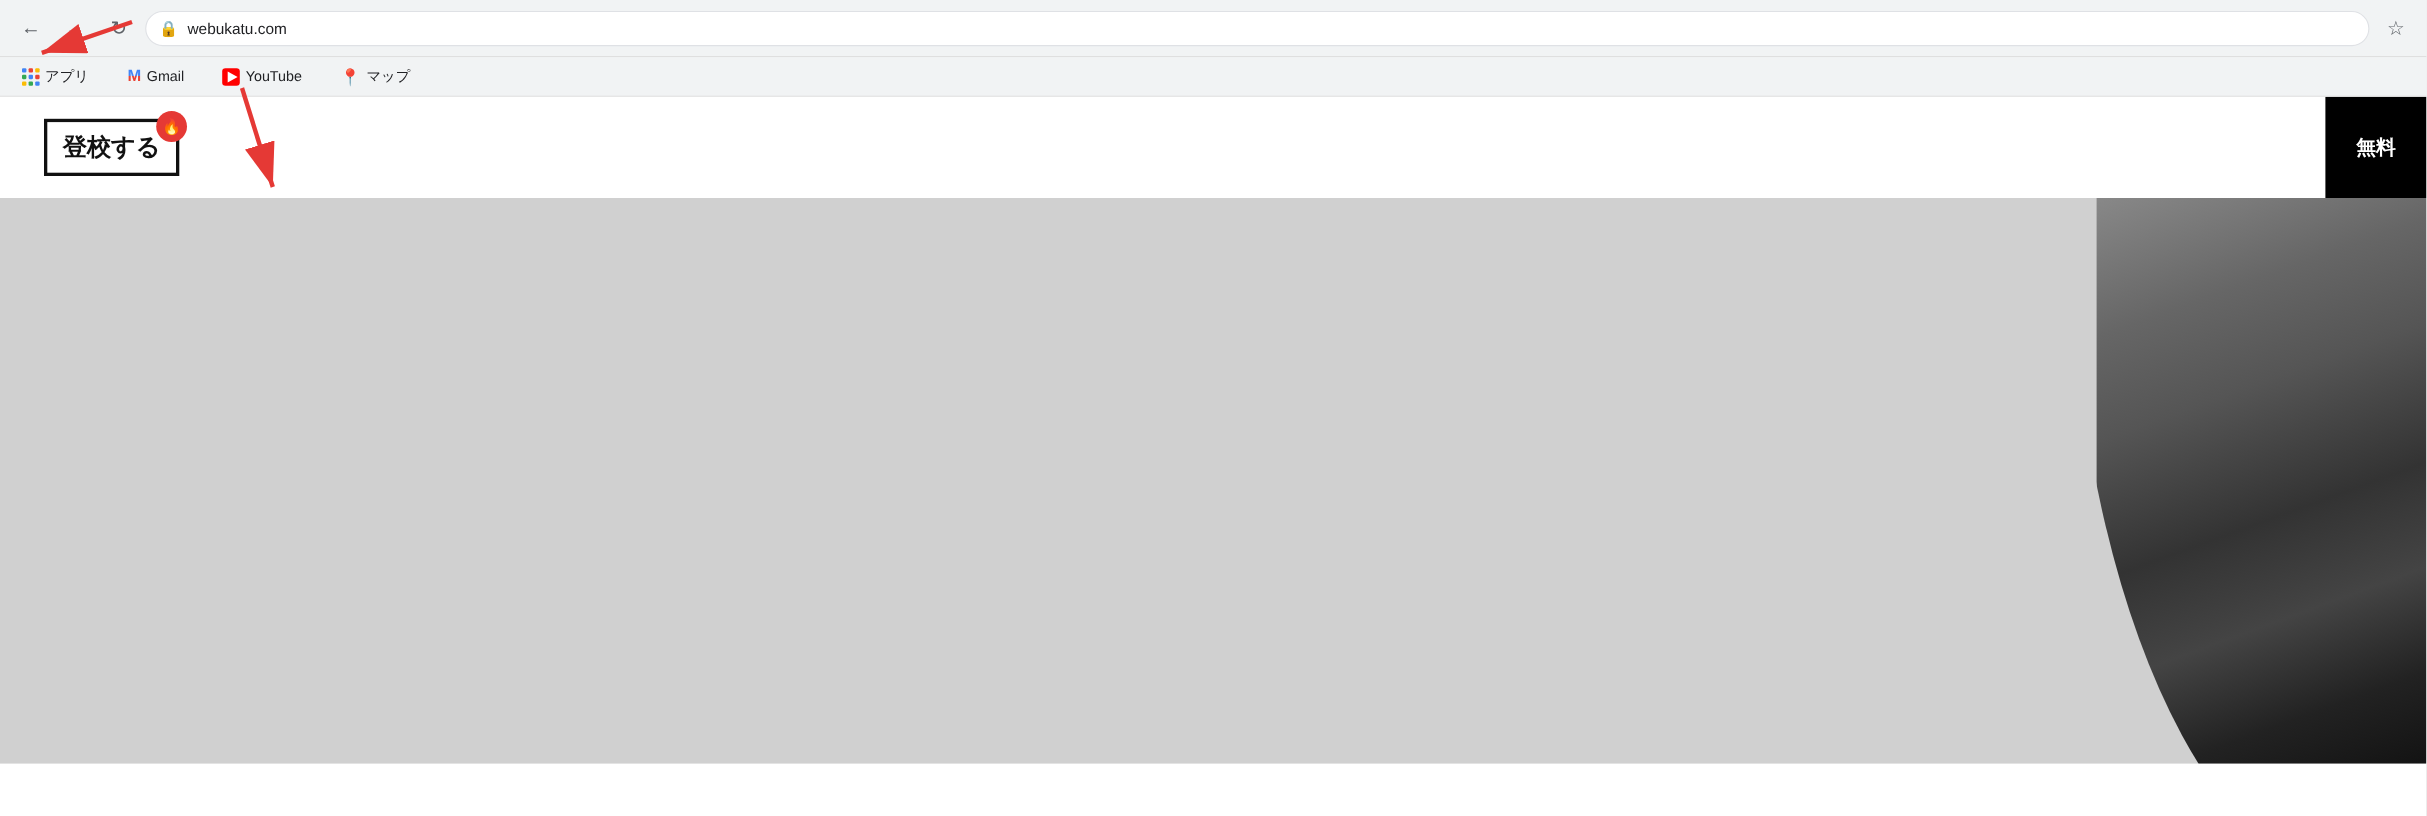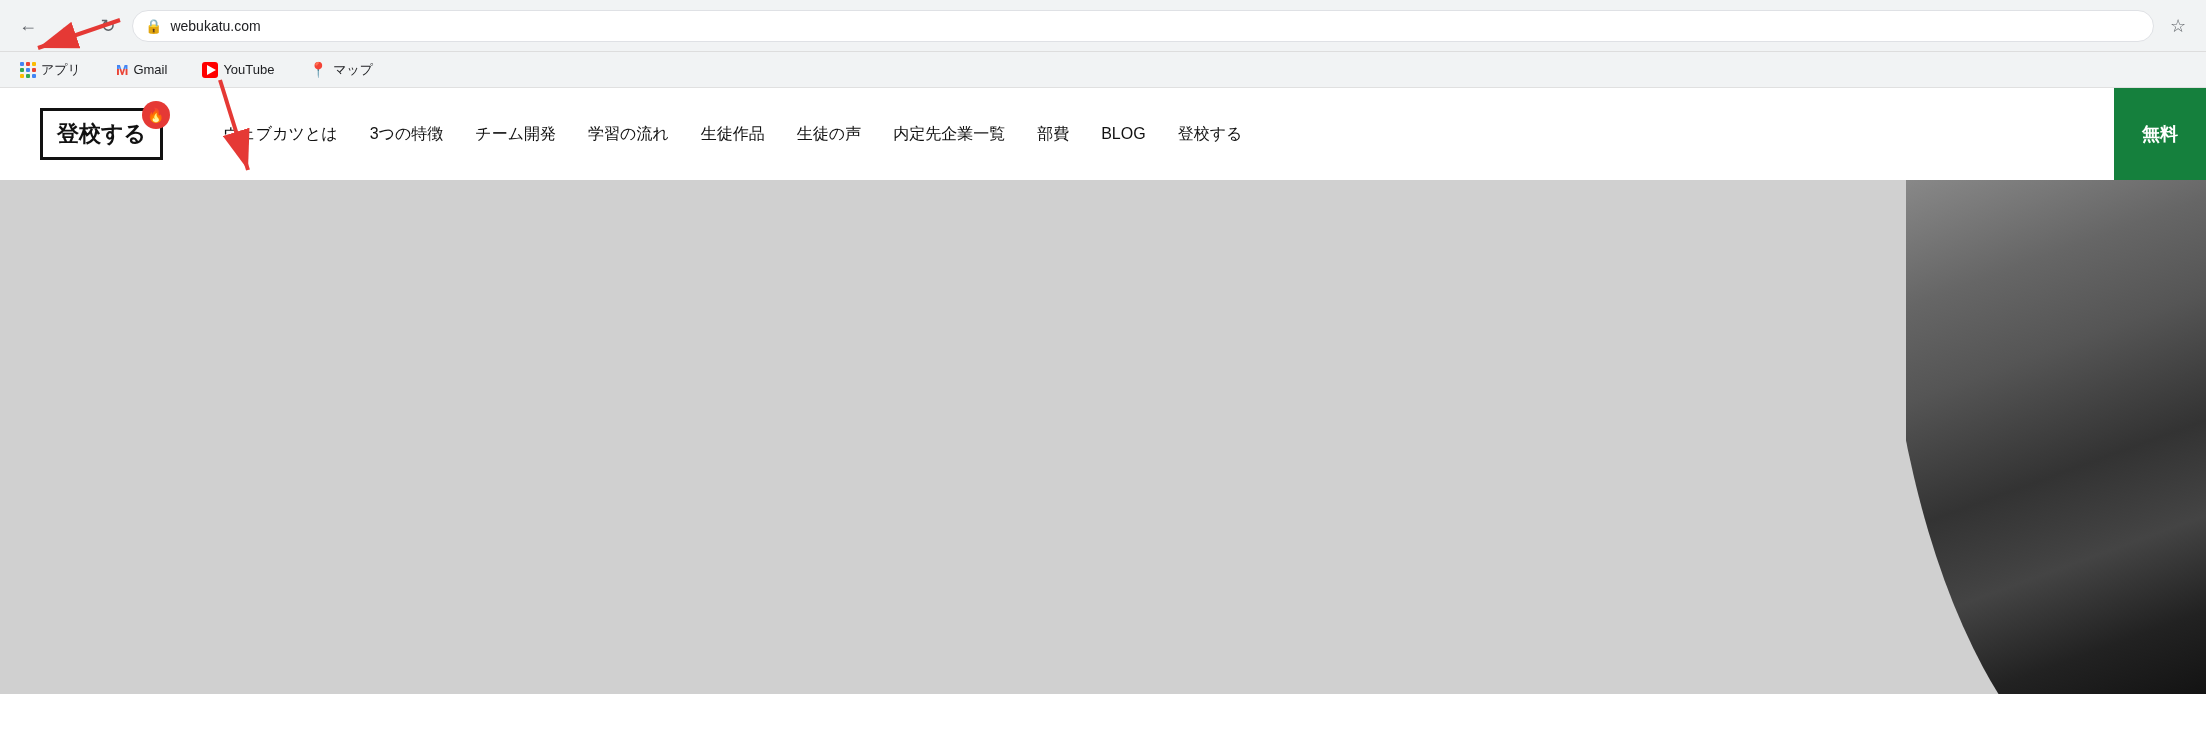--- a/index.html
+++ b/index.html
@@ -32,21 +32,21 @@
     .website-content { width: 100%; height: calc(742px - 136px); background: #e8e8e8; position: relative; overflow: hidden; }
 
     
     .site-header { display: flex; align-items: center; padding: 20px 40px; background: #fff; position: relative; z-index: 10; }
     .site-logo { border: 3px solid #111; padding: 8px 14px; display: flex; align-items: center; gap: 4px; font-size: 22px; font-weight: bold; color: #111; font-family: 'Hiragino Sans', 'Meiryo', sans-serif; position: relative; margin-right: 60px; }
     .logo-badge { position: absolute; top: -10px; right: -10px; width: 28px; height: 28px; background: #e53935; border-radius: 50%; display: flex; align-items: center; justify-content: center; }
 
     .site-nav { display: flex; align-items: center; gap: 32px; flex: 1; }
     .site-nav a { font-size: 16px; color: #111; text-decoration: none; white-space: nowrap; font-family: 'Hiragino Sans', 'Meiryo', 'Yu Gothic', sans-serif; font-weight: 500; }
 
-    .cta-btn { position: absolute; right: 0; top: 0; bottom: 0; background: #15803d; color: #fff; font-size: 18px; padding: 14px 28px; display: flex; align-items: center; font-family: 'Hiragino Sans', 'Meiryo', sans-serif; font-weight: bold; white-space: nowrap; }
+    .cta-btn { position: absolute; right: 0; top: 0; bottom: 0; background: #000000; color: #fff; font-size: 18px; padding: 14px 28px; display: flex; align-items: center; font-family: 'Hiragino Sans', 'Meiryo', sans-serif; font-weight: bold; white-space: nowrap; }
 
     
     .hero-area { width: 100%; height: calc(100% - 80px); background: #d0d0d0; position: relative; overflow: hidden; }
 
     
     .person-hair { position: absolute; right: 0; top: 0; width: 300px; height: 100%; background: linear-gradient(135deg, #555 0%, #333 40%, #444 70%, #222 100%); border-radius: 0; }
 
     
     .yt-icon { width: 16px; height: 16px; background: #ff0000; border-radius: 3px; display: flex; align-items: center; justify-content: center; }
     .yt-play { width: 0; height: 0; border-style: solid; border-width: 5px 0 5px 9px; border-color: transparent transparent transparent #fff; margin-left: 2px; }
@@ -118,32 +118,20 @@
 
   <div class="site-header" style="position:relative;">
 
     <div class="site-logo">
       <span>登校する</span>
       <div class="logo-badge">
         <span style="color:#fff; font-size:14px;">🔥</span>
       </div>
     </div>
 
-    <nav class="site-nav">
-      <a href="#">ウェブカツとは</a>
-      <a href="#">3つの特徴</a>
-      <a href="#">チーム開発</a>
-      <a href="#">学習の流れ</a>
-      <a href="#">生徒作品</a>
-      <a href="#">生徒の声</a>
-      <a href="#">内定先企業一覧</a>
-      <a href="#">部費</a>
-      <a href="#">BLOG</a>
-      <a href="#">登校する</a>
-    </nav>
 
     <div class="cta-btn">
       <span>無料</span>
     </div>
 
   </div>
 
   <div class="hero-area">
 
     <div class="person-hair" style="background: linear-gradient(160deg, #888 0%, #666 20%, #555 35%, #333 55%, #444 70%, #222 85%, #111 100%); clip-path: ellipse(280px 120% at 85% 0%);">

